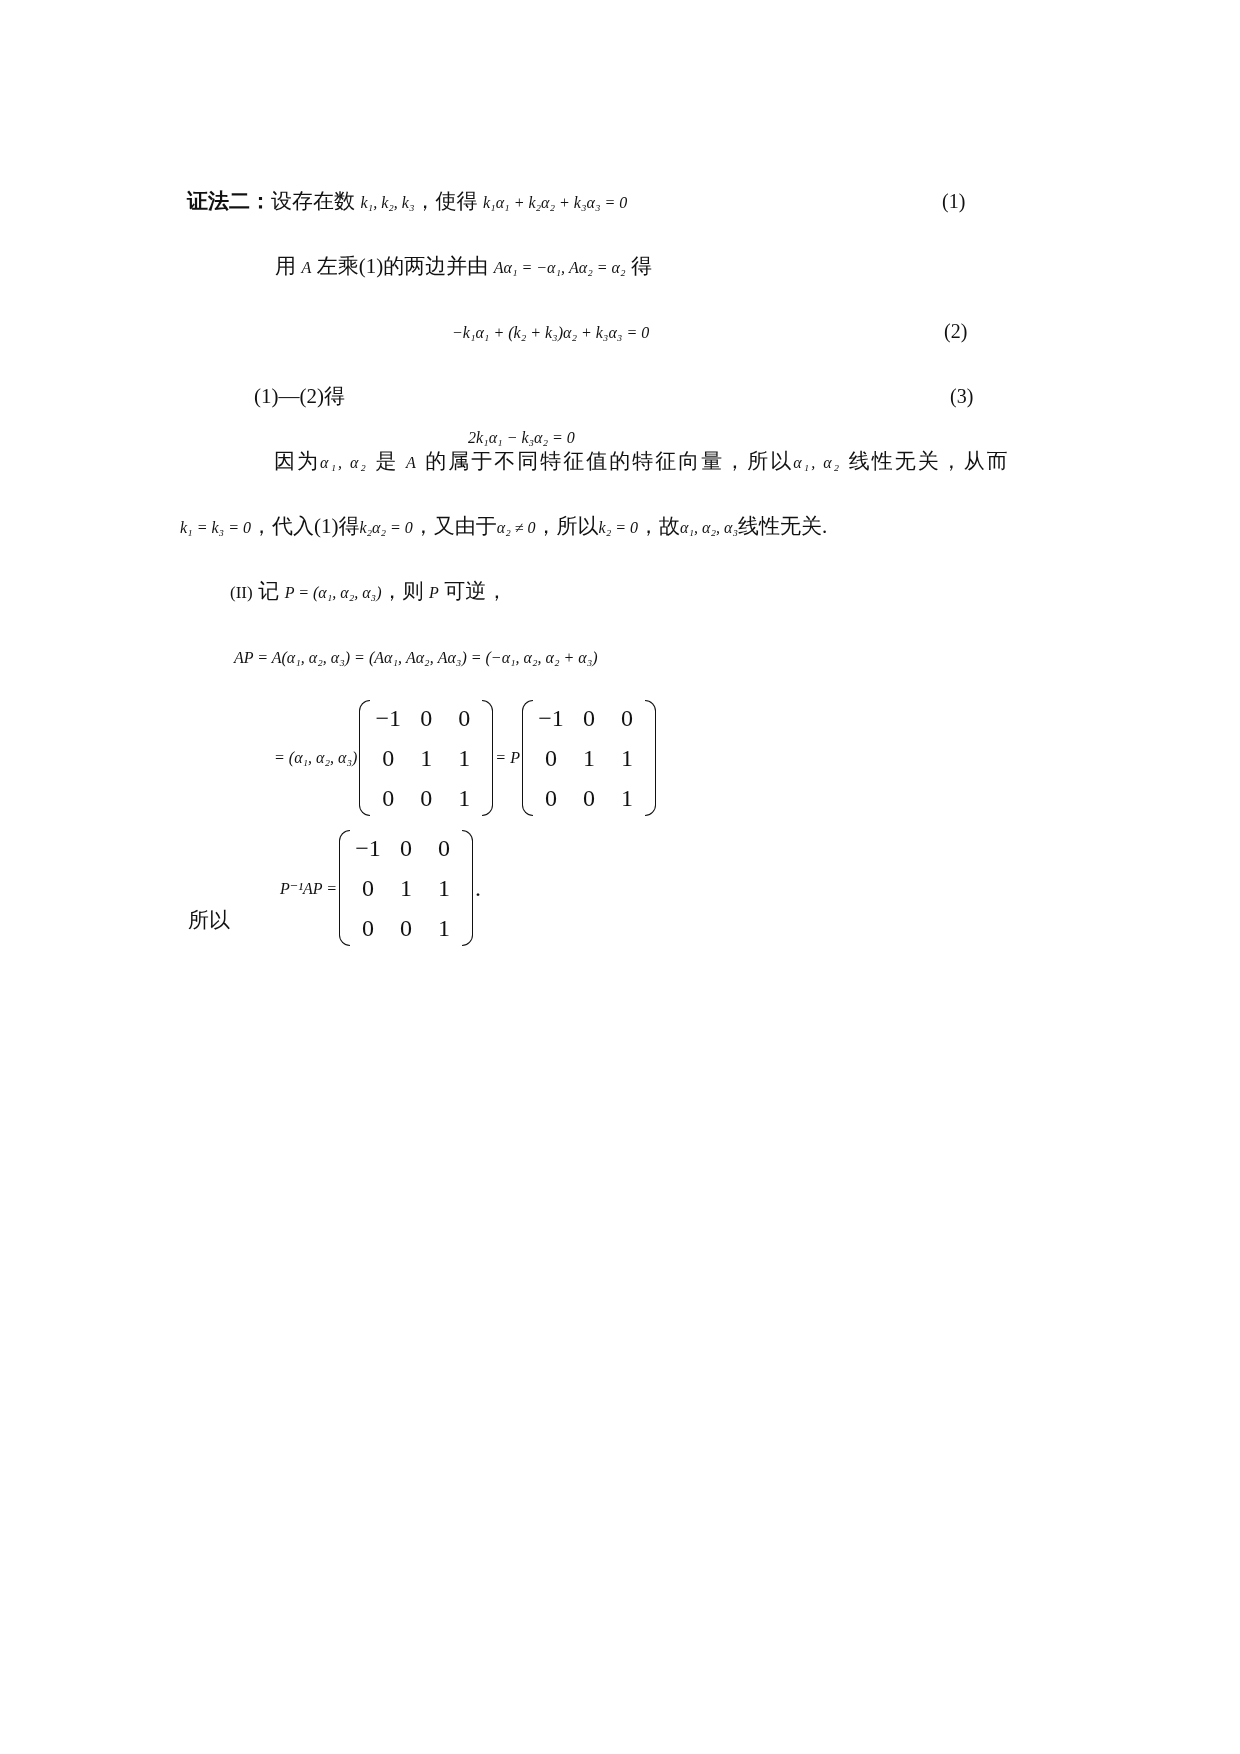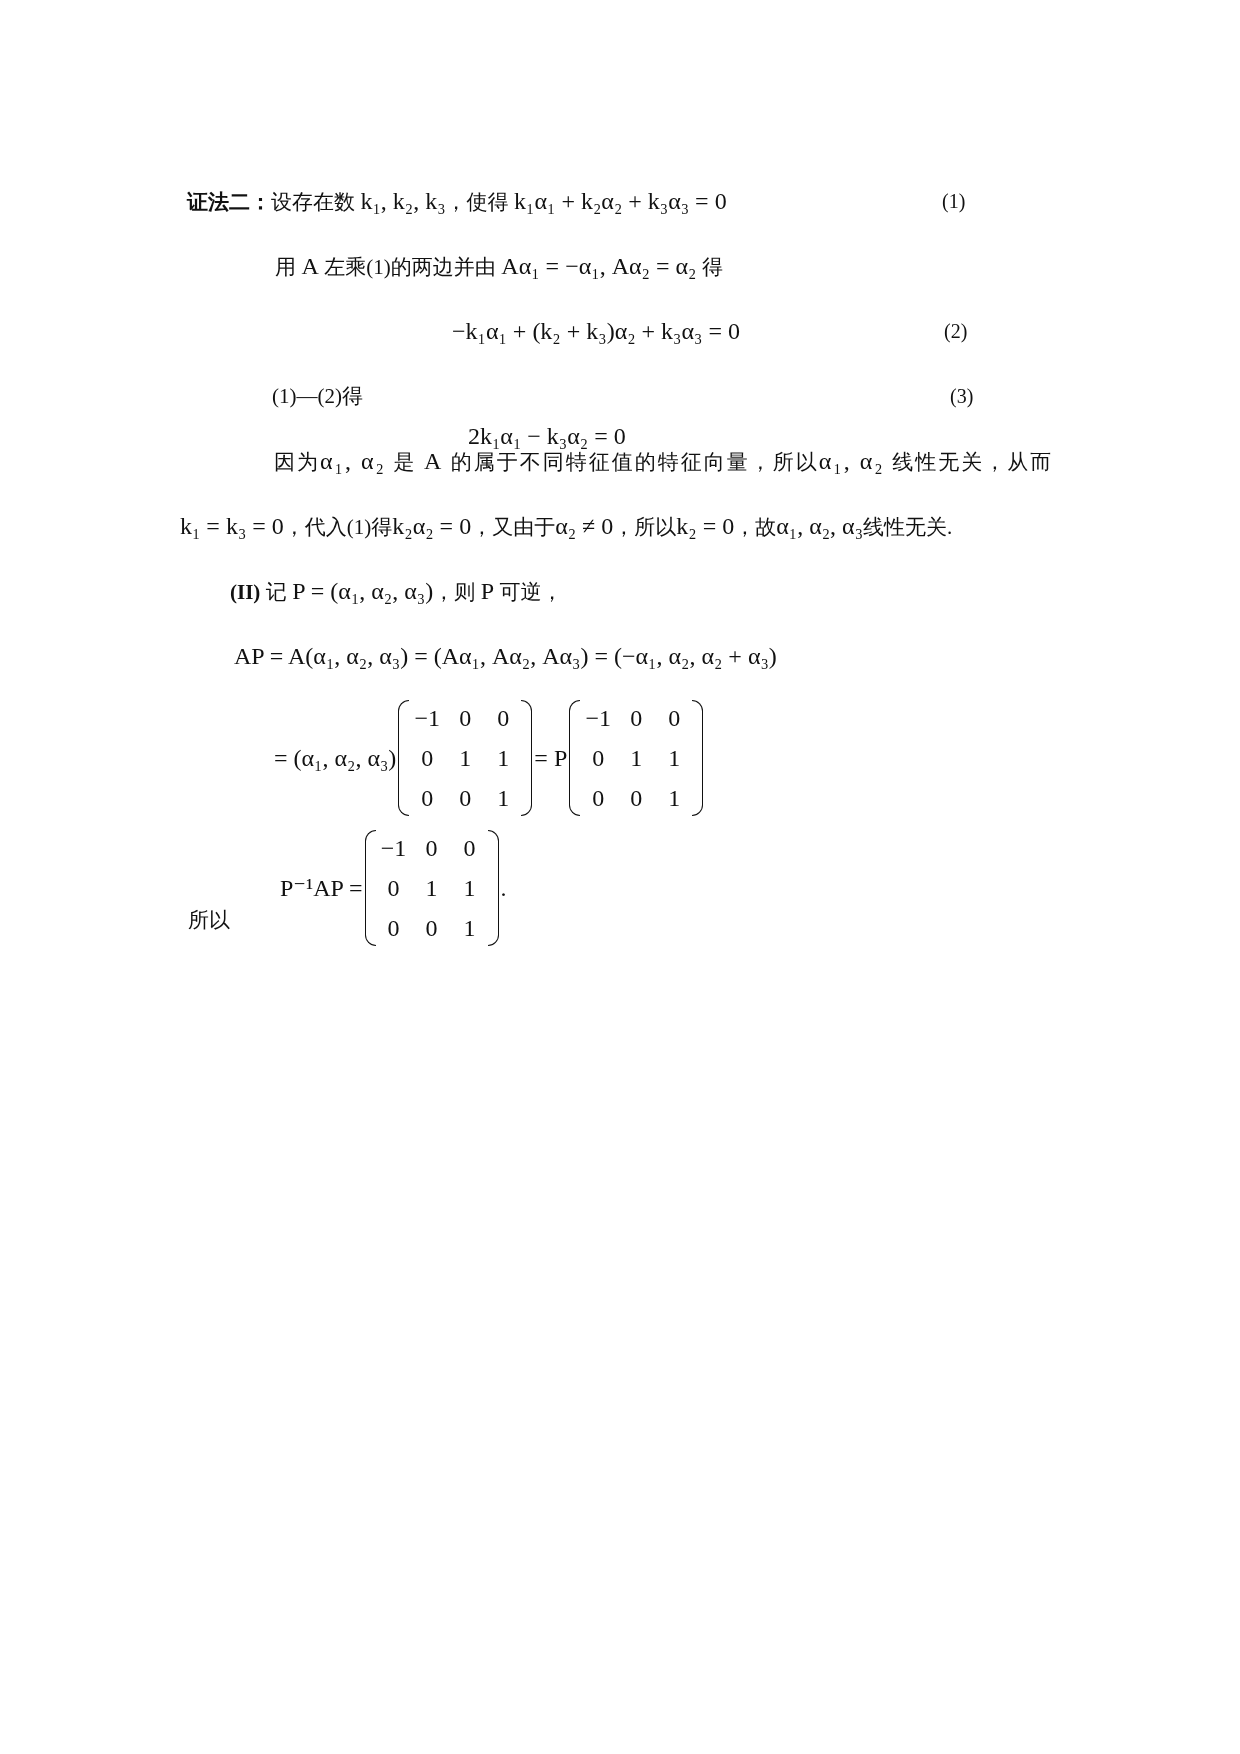--- a/index.html
+++ b/index.html
@@ -16,21 +16,22 @@
       overflow: hidden;
     }
     .line {
       position: absolute;
       white-space: nowrap;
       font-size: 22px;
       line-height: 30px;
     }
     .m {
       font-family: "Liberation Serif", "DejaVu Serif", serif;
-      font-size: 24px;
+      font-style: italic;
+      font-size: 16px;
     }
     .mr {
       font-family: "Liberation Serif", "DejaVu Serif", serif;
       font-style: normal;
       font-size: 24px;
     }
     .cjk {
       font-family: Liberation Serif, serif;
       font-size: 21px;
     }
@@ -92,42 +93,42 @@
   <span class="cjk">左乘(1)的两边并由</span>
   <span class="m">Aα₁ = −α₁, Aα₂ = α₂</span>
   <span class="cjk">得</span>
 </div>
 
 <div class="line" style="left:452px; top:316px;">
   <span class="m">−k₁α₁ + (k₂ + k₃)α₂ + k₃α₃ = 0</span>
 </div>
 <div class="eqnum" style="left:944px; top:320px;">(2)</div>
 
-<div class="line" style="left:272px; top:381px;">
+<div class="line" style="left:254px; top:381px;">
   <span class="cjk" style="font-family:'Liberation Serif', serif; font-size:21px;">(1)—(2)得</span>
 </div>
 <div class="line" style="left:468px; top:381px;margin-top:40px;">
   <span class="m">2k₁α₁ − k₃α₂ = 0</span>
 </div>
 <div class="eqnum" style="left:950px; top:385px;">(3)</div>
 
 <div class="line" style="left:274px; top:446px; letter-spacing:2px;">
   <span class="cjk">因为</span><span class="m">α₁, α₂</span>
   <span class="cjk">是</span>
   <span class="m">A</span>
   <span class="cjk">的属于不同特征值的特征向量，所以</span><span class="m">α₁, α₂</span>
   <span class="cjk">线性无关，从而</span>
 </div>
 
 <div class="line" style="left:180px; top:511px;">
   <span class="m">k₁ = k₃ = 0</span><span class="cjk">，代入(1)得</span><span class="m">k₂α₂ = 0</span><span class="cjk">，又由于</span><span class="m">α₂ ≠ 0</span><span class="cjk">，所以</span><span class="m">k₂ = 0</span><span class="cjk">，故</span><span class="m">α₁, α₂, α₃</span><span class="cjk">线性无关.</span>
 </div>
 
 <div class="line" style="left:230px; top:576px;">
-  <span class="mr" style="font-size:21px;font-weight:bold;">(II)</span>
+  <span class="mr" style="font-size:17px;">(II)</span>
   <span class="cjk">记</span>
   <span class="m">P = (α₁, α₂, α₃)</span><span class="cjk">，则</span>
   <span class="m">P</span>
   <span class="cjk">可逆，</span>
 </div>
 
 <div class="line" style="left:234px; top:641px;">
   <span class="m">AP = A(α₁, α₂, α₃) = (Aα₁, Aα₂, Aα₃) = (−α₁, α₂, α₂ + α₃)</span>
 </div>
 

